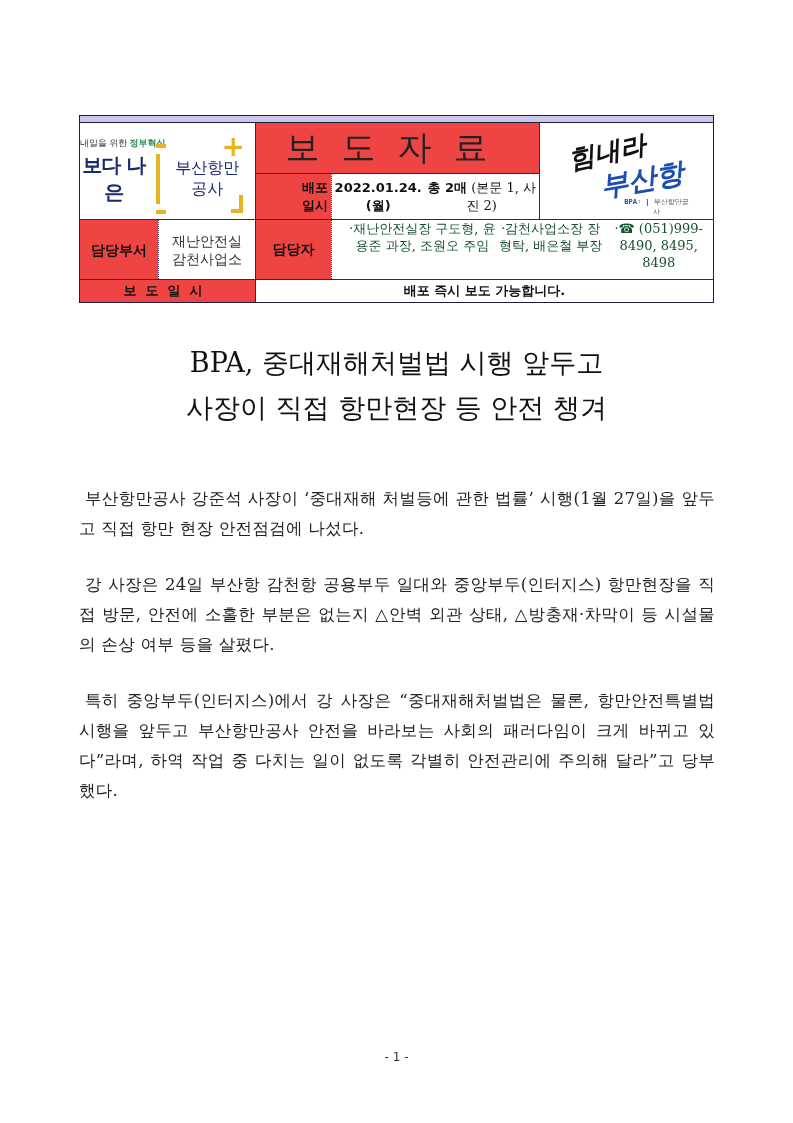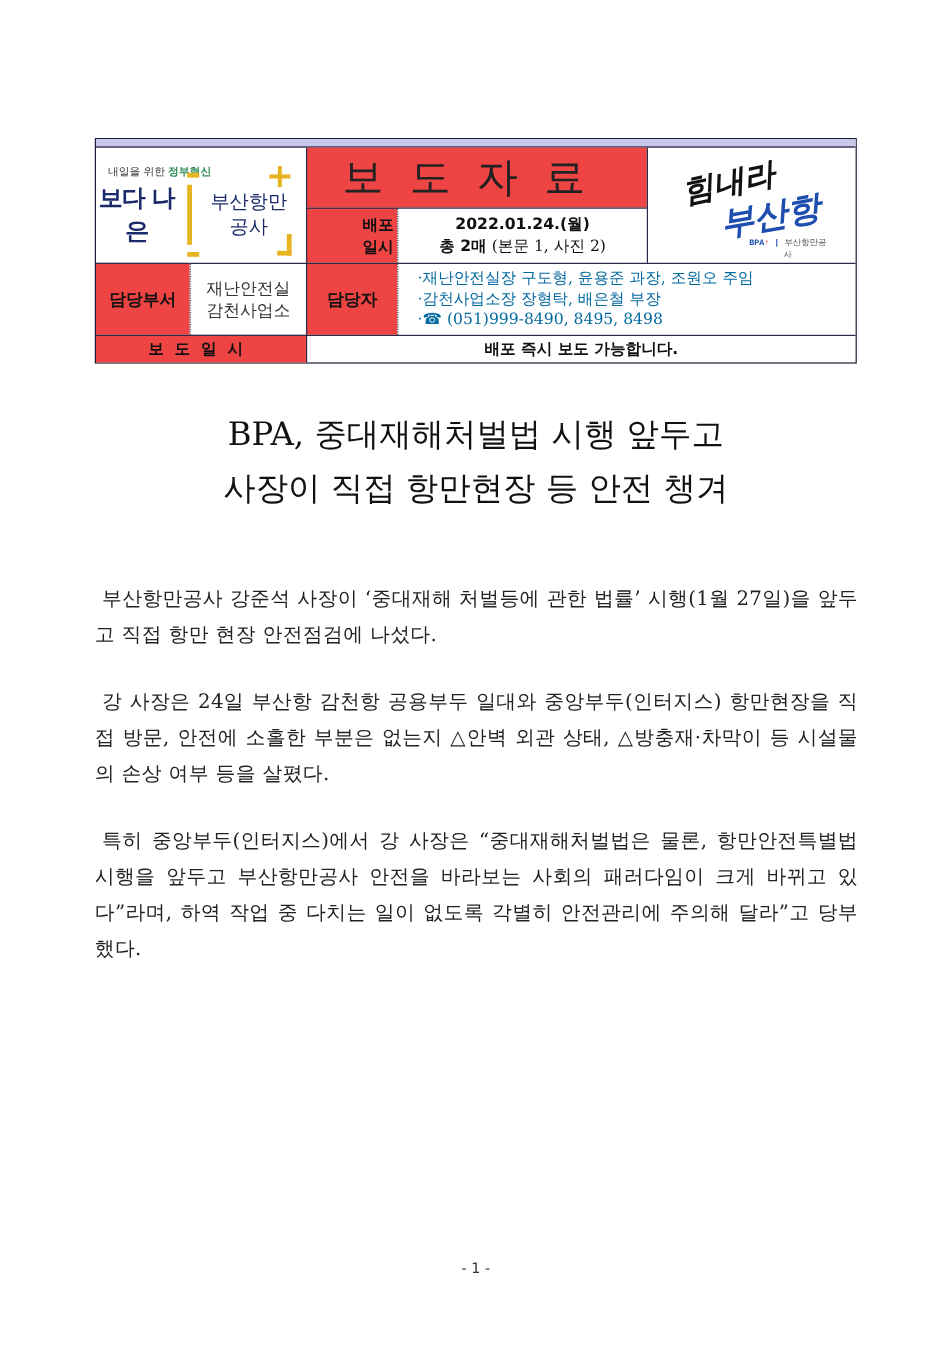--- a/index.html
+++ b/index.html
@@ -12,49 +12,49 @@
     .band { position: absolute; left: 0; top: 0; width: 100%; height: 6px;
             background: #c9c8ea; border-bottom: 1.5px solid #1d1d3a; }
     .cell { position: absolute; box-sizing: border-box; display: flex;
             align-items: center; justify-content: center; text-align: center; }
     .lav { background: #ef4444; }
     .bL { border-left: 1.2px solid #2b2b4a; }
     .bT { border-top: 1.2px solid #2b2b4a; }
     .dotL { border-left: 1px dotted #3a3a5a; }
 
     .logo-l { left: 0; top: 7px; width: 175px; height: 96px; flex-direction: column; }
-    .logo-top { font-family: Liberation Sans, sans-serif; font-size: 9px; color: #333; align-self: flex-start; margin-left: 10px; }
+    .logo-top { font-family: Liberation Serif, serif; font-size: 9px; color: #333; align-self: flex-start; }
     .logo-top b { color: #2e8b57; font-weight: bold; }
     .logo-row { display: flex; align-items: center; margin-top: 2px; }
     .logo-big { font-family: "DejaVu Sans", sans-serif; font-weight: bold; font-size: 20px; color: #1b2a6b; letter-spacing: -1px; }
     .logo-bracket { position: relative; margin-left: 8px; padding: 4px 8px;
                     border-left: 4px solid #e6b420; }
     .logo-bracket::before { content: ""; position: absolute; left: -4px; top: -10px; width: 10px; height: 4px; background: #e6b420; }
     .logo-bracket::after { content: ""; position: absolute; left: -4px; bottom: -10px; width: 10px; height: 4px; background: #e6b420; }
     .logo-name { font-family: "DejaVu Sans", sans-serif; font-size: 16px; color: #1b2a6b; }
     .logo-plus { position: absolute; right: 10px; top: 10px; color: #e6b420; font-size: 28px; font-weight: bold; font-family: "DejaVu Sans", sans-serif; line-height: 1; }
     .logo-corner { position: absolute; right: 12px; bottom: 6px; width: 8px; height: 14px; border-right: 4px solid #e6b420; border-bottom: 4px solid #e6b420; }
 
     .title-cell { left: 175px; top: 7px; width: 284px; height: 50px; font-size: 34px; letter-spacing: 22px; color: #222; }
     .date-lbl { left: 175px; top: 57px; width: 76px; height: 46px; font-family: "DejaVu Sans", sans-serif; font-weight: bold; font-size: 13px; padding-left: 43px; }
-    .date-val { left: 251px; top: 57px; width: 208px; height: 46px; flex-direction: column; font-size: 13px; line-height: 18px; }
+    .date-val { left: 251px; top: 57px; width: 208px; height: 46px; flex-direction: row; font-size: 13px; line-height: 18px; }
     .date-val .d { font-family: "DejaVu Sans", sans-serif; font-weight: bold; }
     .date-val .p b { font-family: "DejaVu Sans", sans-serif; font-weight: bold; }
 
     .logo-r { left: 459px; top: 7px; width: 174px; height: 96px; }
     .script { position: relative; width: 130px; height: 80px; }
     .script .s1 { position: absolute; left: 6px; top: 4px; font-size: 26px; font-style: italic; font-weight: bold; color: #111; transform: rotate(-12deg); font-family: "DejaVu Serif", serif; }
     .script .s2 { position: absolute; left: 38px; top: 30px; font-size: 28px; font-style: italic; font-weight: bold; color: #1e4fb0; transform: rotate(-10deg); font-family: "DejaVu Serif", serif; }
     .script .s3 { position: absolute; left: 60px; top: 66px; font-size: 7px; font-weight: bold; color: #1e4fb0; font-family: Liberation Mono, monospace; }
     .script .s3 span { color: #d8262b; }
 
     .dept-lbl { left: 0; top: 103px; width: 78px; height: 60px; font-family: "DejaVu Sans", sans-serif; font-weight: bold; font-size: 14px; line-height: 18px; flex-direction: row; }
     .dept-val { left: 78px; top: 103px; width: 97px; height: 60px; font-size: 14px; line-height: 18px; flex-direction: column; color: #333; }
     .contact-lbl { left: 175px; top: 103px; width: 76px; height: 60px; font-family: "DejaVu Sans", sans-serif; font-weight: bold; font-size: 14px; }
-    .contact-val { left: 251px; top: 103px; width: 382px; height: 60px; flex-direction: column; align-items: flex-start; justify-content: center; padding-left: 16px; font-size: 13px; line-height: 17px; color: #0369a1; }
+    .contact-val { left: 251px; top: 103px; width: 382px; height: 60px; flex-direction: row; align-items: flex-start; justify-content: center; padding-left: 16px; font-size: 13px; line-height: 17px; color: #14532d; }
 
     .rel-lbl { left: 0; top: 163px; width: 175px; height: 23px; font-family: "DejaVu Sans", sans-serif; font-weight: bold; font-size: 13px; letter-spacing: 9px; }
     .rel-val { left: 175px; top: 163px; width: 458px; height: 23px; font-family: "DejaVu Sans", sans-serif; font-weight: bold; font-size: 13px; }
 
     
     .headline { position: absolute; left: 79px; top: 340px; width: 635px; text-align: center;
                 font-size: 27px; line-height: 45px; color: #111; font-family: "DejaVu Serif", "Liberation Serif", serif; }
 
     
     .body { position: absolute; left: 79px; top: 484px; width: 636px; }

